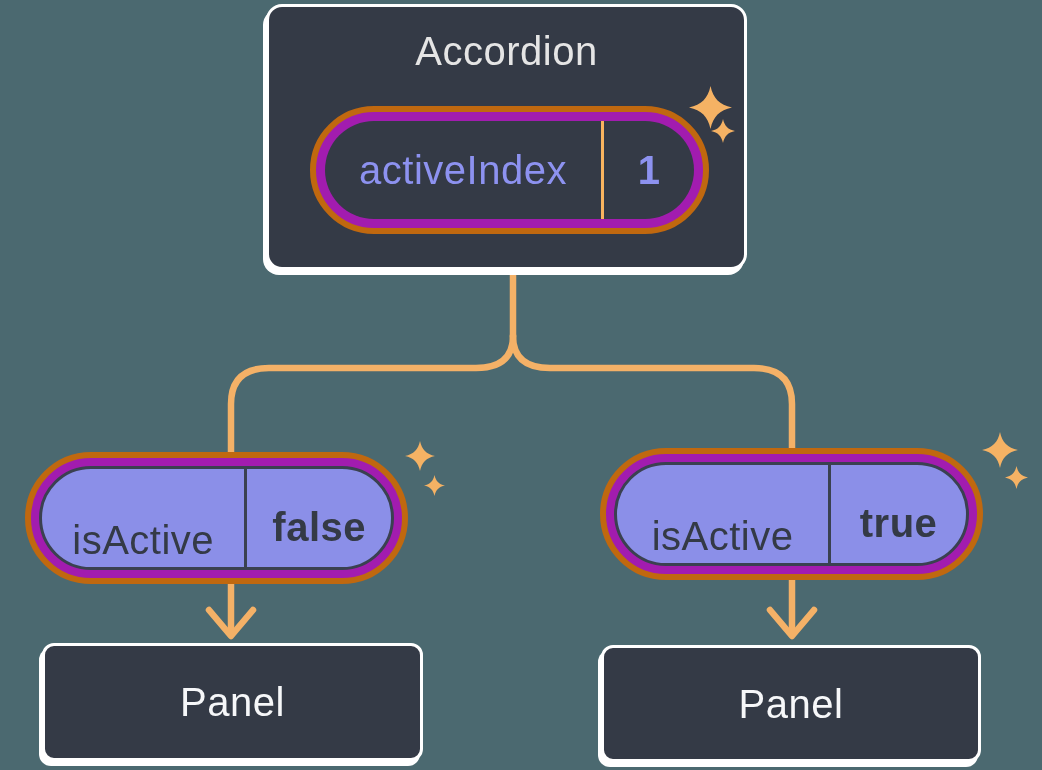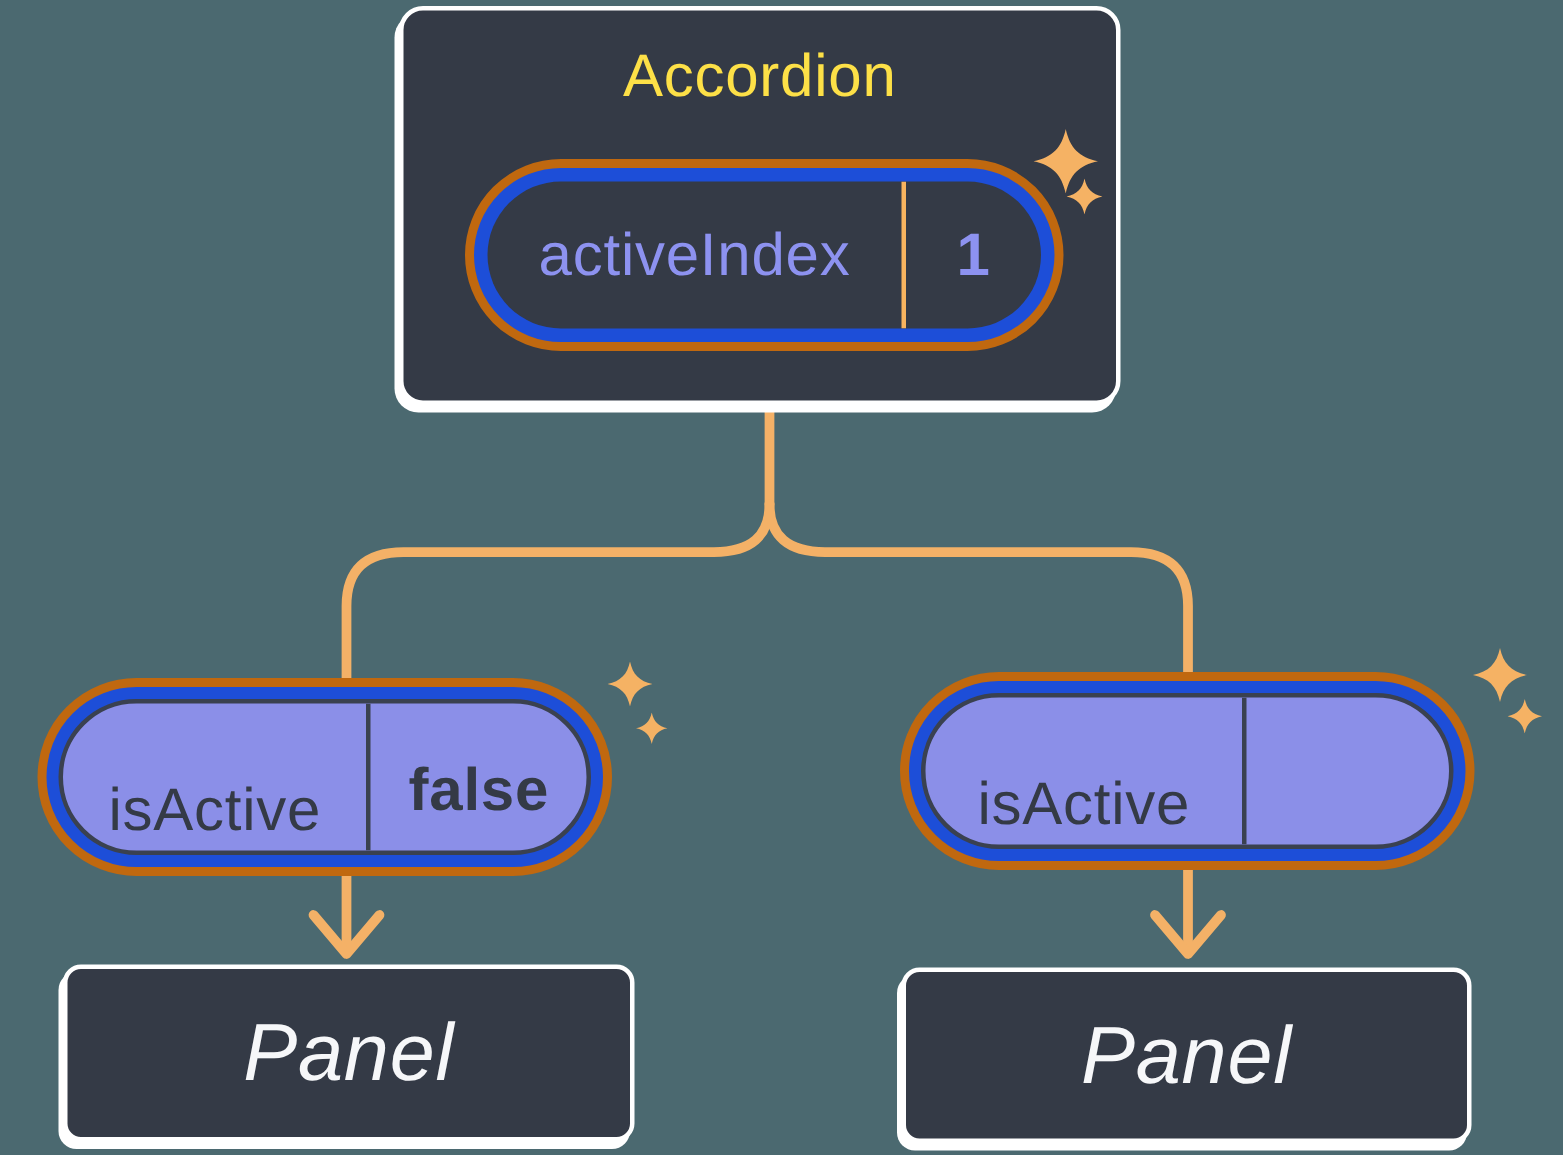--- a/index.html
+++ b/index.html
@@ -19,37 +19,37 @@
     box-sizing:border-box;
     z-index:2;
   }
   .node-accordion{
     left:266px;top:4px;width:481px;height:266px;border-radius:16px;
   }
   .node-title{
     position:absolute;left:0;right:0;top:24px;
     text-align:center;
     font-size:40px;line-height:1;
-    color:#fde047;
+    color:#e5e5e5;
     letter-spacing:0.5px;
   }
   .panel{
     border-radius:12px;
     display:flex;align-items:center;justify-content:center;
-    color:#f6f7f9;font-size:54px;line-height:1;letter-spacing:0.5px;font-style:italic;
+    color:#f6f7f9;font-size:40px;line-height:1;letter-spacing:0.5px;
   }
   .panel-left{left:42px;top:643px;width:381px;height:118px;}
   .panel-right{left:601px;top:645px;width:380px;height:117px;}
 
   
   .pill{
     position:absolute;
     border-radius:999px;
     border:6px solid #c0680f;
-    background:#1d4ed8;
+    background:#a21caf;
     padding:9px;
     box-sizing:border-box;
     z-index:3;
   }
   .pill-inner{
     height:100%;
     border-radius:999px;
     display:flex;align-items:stretch;
     overflow:hidden;
     box-sizing:border-box;
@@ -128,20 +128,21 @@
     <path d="M12 0C13.5 7 17 10.5 24 12C17 13.5 13.5 17 12 24C10.5 17 7 13.5 0 12C7 10.5 10.5 7 12 0Z"></path>
   </svg>
   <svg class="sparkle" style="left:424px;top:475px" width="21" height="21" viewBox="0 0 24 24">
     <path d="M12 0C13.5 7 17 10.5 24 12C17 13.5 13.5 17 12 24C10.5 17 7 13.5 0 12C7 10.5 10.5 7 12 0Z"></path>
   </svg>
 
   <div class="pill pill-prop pill-prop-right">
     <div class="pill-inner">
       <div class="seg seg-name" style="width:60.5%">isActive</div>
       <div class="divider"></div>
+      <div class="seg seg-value" style="flex:1">true</div>
     </div>
   </div>
 
   <svg class="sparkle" style="left:982px;top:432px" width="36" height="36" viewBox="0 0 24 24">
     <path d="M12 0C13.5 7 17 10.5 24 12C17 13.5 13.5 17 12 24C10.5 17 7 13.5 0 12C7 10.5 10.5 7 12 0Z"></path>
   </svg>
   <svg class="sparkle" style="left:1005px;top:466px" width="23" height="23" viewBox="0 0 24 24">
     <path d="M12 0C13.5 7 17 10.5 24 12C17 13.5 13.5 17 12 24C10.5 17 7 13.5 0 12C7 10.5 10.5 7 12 0Z"></path>
   </svg>
 

